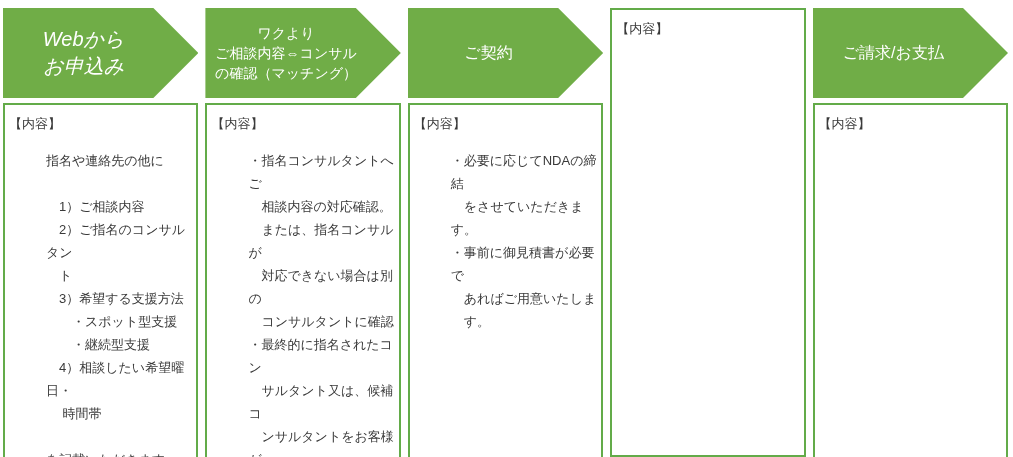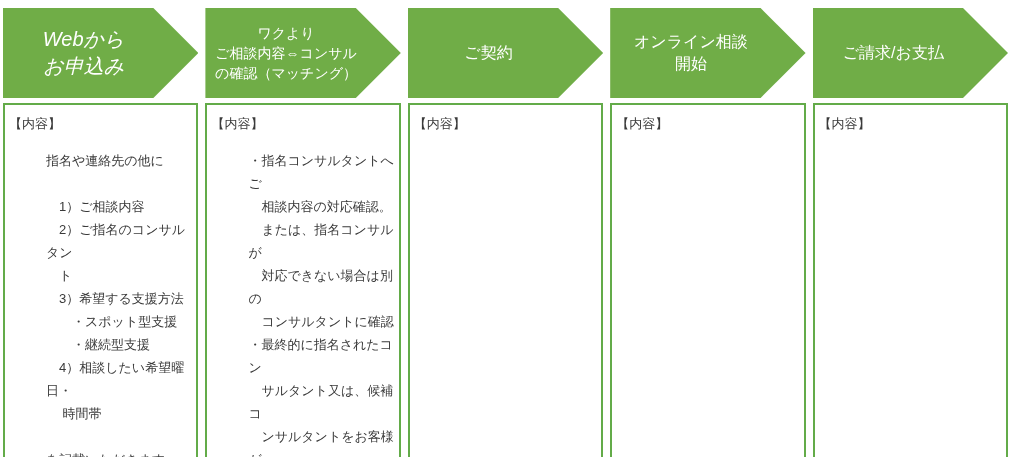--- a/index.html
+++ b/index.html
@@ -109,28 +109,29 @@
 　指名いたします。</div>
       </div>
     </div>
 
     <div class="column">
       <div class="arrow arrow-md">
         <div class="arrow-label">ご契約</div>
       </div>
       <div class="box">
         <div class="box-heading">【内容】</div>
+        <div class="box-body">・必要に応じてNDAの締結
+　をさせていただきます。
+・事前に御見積書が必要で
+　あればご用意いたしま
+　す。</div>
       </div>
     </div>
 
     <div class="column">
-      <div class="arrow arrow-md">
-        <div class="arrow-label">オンライン相談
-開始</div>
-      </div>
       <div class="box">
         <div class="box-heading">【内容】</div>
       </div>
     </div>
 
     <div class="column">
       <div class="arrow arrow-md">
         <div class="arrow-label">ご請求/お支払</div>
       </div>
       <div class="box">

